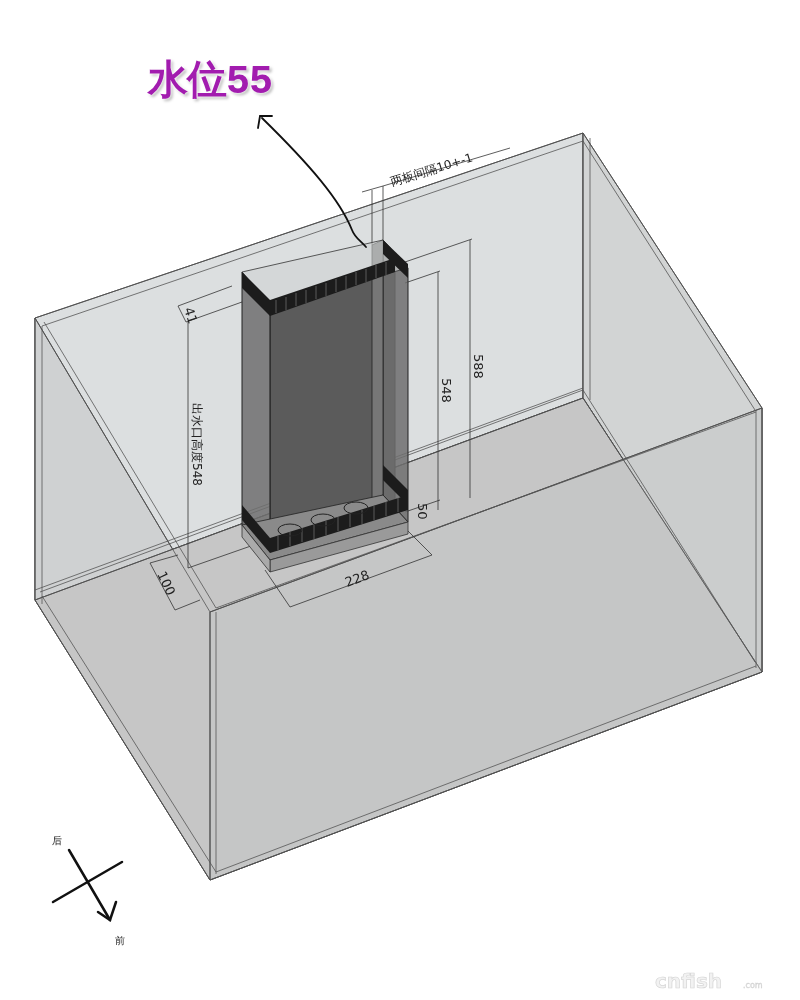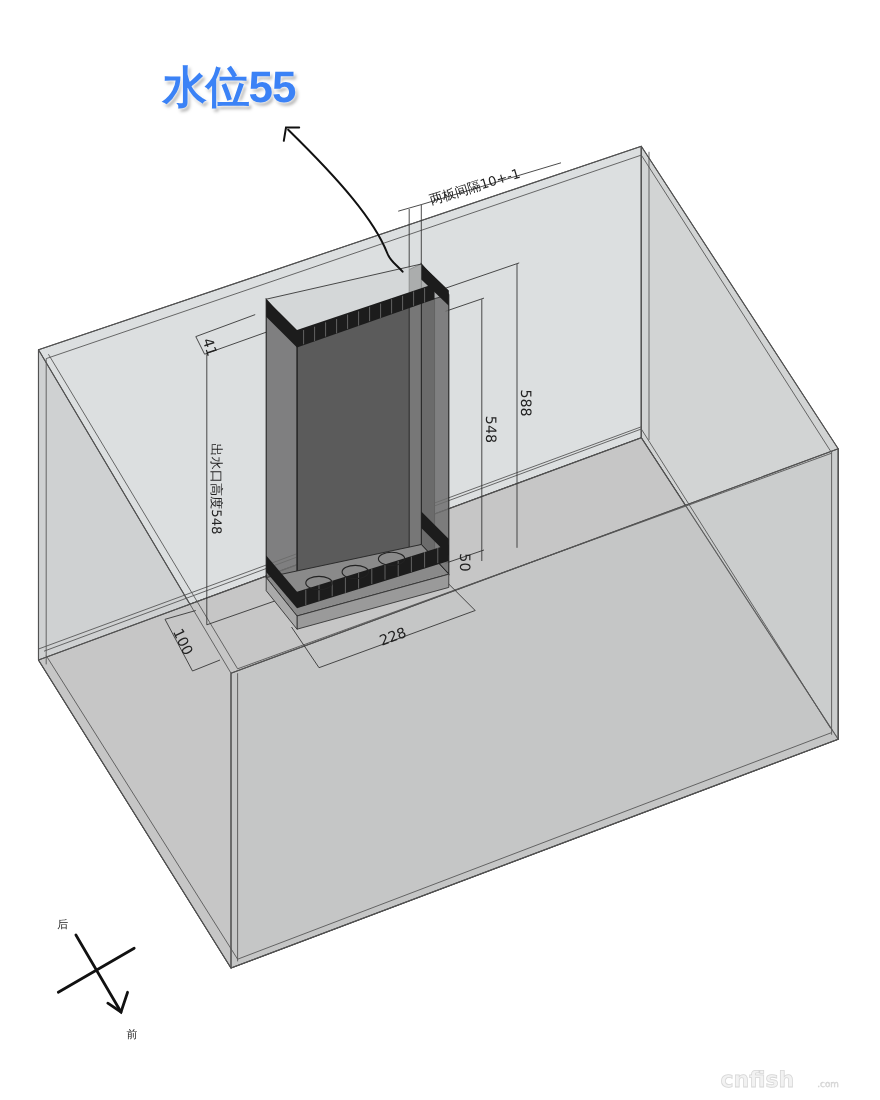--- a/index.html
+++ b/index.html
@@ -1,22 +1,22 @@
 <!DOCTYPE html>
 <html><head>
   <meta charset="utf-8">
   <style>
     html, body { margin: 0; padding: 0; background: #ffffff; }
     body { width: 800px; height: 1000px; position: relative; overflow: hidden;
            font-family: "DejaVu Sans", sans-serif; }
     #canvas { position: absolute; left: 0; top: 0; width: 800px; height: 1000px; }
     .title-label {
       position: absolute; left: 148px; top: 52px;
-      font-family: Liberation Sans, sans-serif; font-weight: bold; font-size: 40px;
-      color: #3b82f6; letter-spacing: -1px;
+      font-family: Liberation Mono, monospace; font-weight: bold; font-size: 40px;
+      color: #a21caf; letter-spacing: -1px;
       text-shadow: 0 0 3px #fff, 0 0 4px #fff, 2px 2px 3px #aaa;
     }
     .dim { font-family: "DejaVu Sans", sans-serif; font-size: 13px; fill: #222; }
     .dim-cn { font-family: "DejaVu Sans", sans-serif; font-size: 12px; fill: #222; }
     .compass-label { font-family: "DejaVu Sans", sans-serif; font-size: 10px; fill: #222; }
     .watermark { font-family: "DejaVu Sans", sans-serif; font-weight: bold; font-size: 20px;
                  fill: #f2f2f2; stroke: #d6d6d6; stroke-width: 0.7; }
     .watermark-small { font-family: "DejaVu Sans", sans-serif; font-size: 8px; fill: #e8e8e8; stroke:#d0d0d0; stroke-width:0.4; }
   </style>
 </head>

